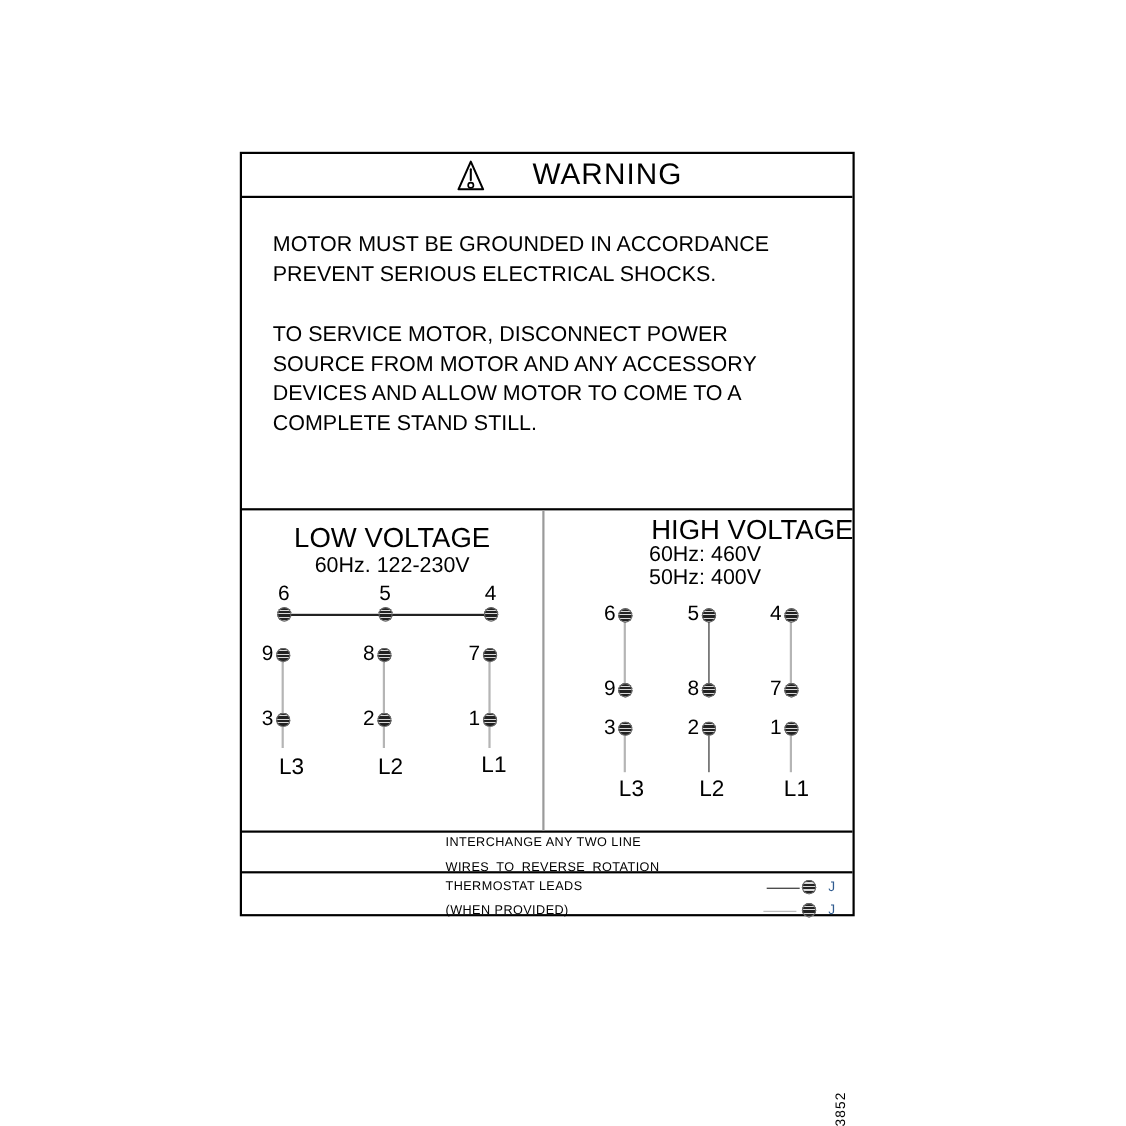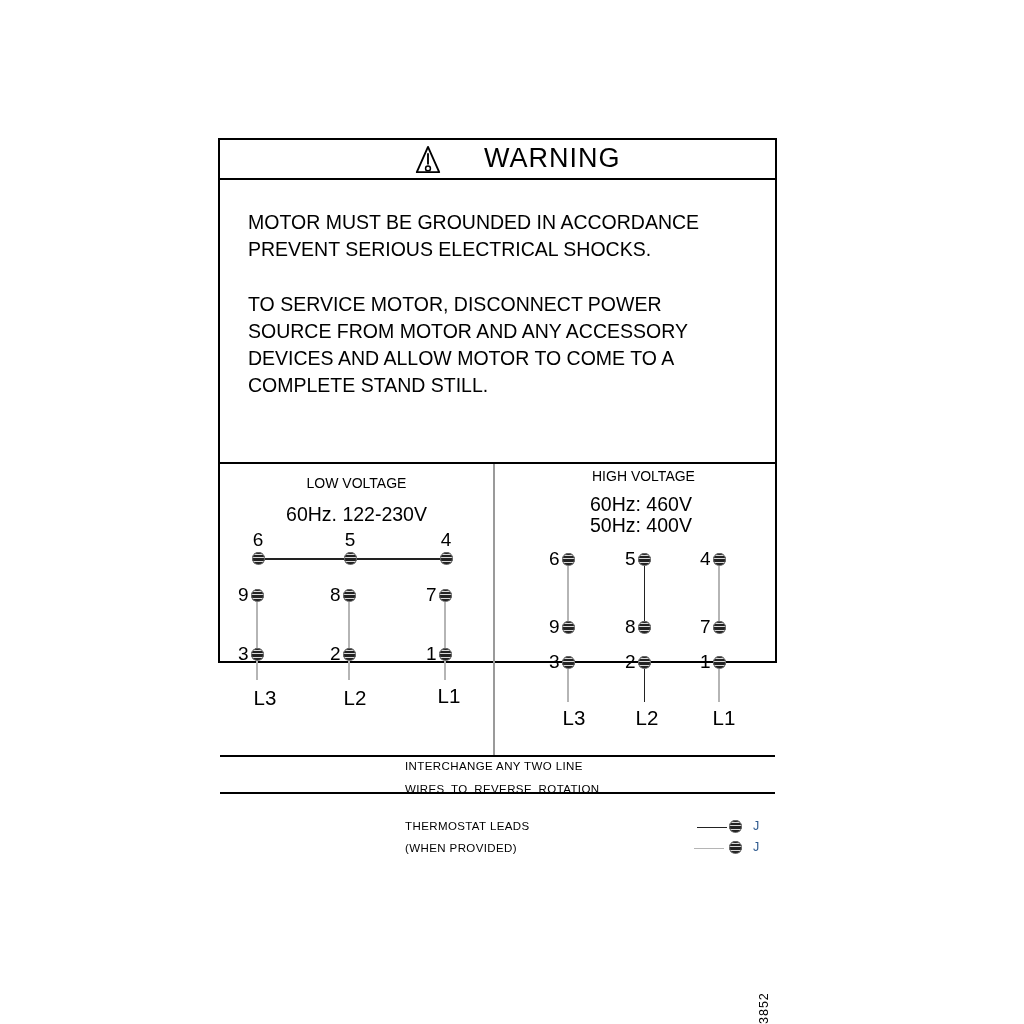--- a/index.html
+++ b/index.html
@@ -1,56 +1,56 @@
 <!DOCTYPE html>
 <html><head>
 <meta charset="utf-8">
 <style>
   html,body{margin:0;padding:0;background:#fff;}
   .page{position:relative;width:1024px;height:1024px;background:#ffffff;
         font-family:"Liberation Sans",sans-serif;color:#000;overflow:hidden;}
-  .label-box{position:absolute;left:218px;top:138px;width:559px;height:525px;
+  .label-box{position:absolute;left:218px;top:138px;width:559px;height:695px;
              border:2px solid #000;box-sizing:border-box;background:#fff;}
   
   .hdr{position:absolute;left:0;top:0;width:100%;height:40px;border-bottom:2px solid #000;box-sizing:border-box;}
   .hdr-title{position:absolute;left:264px;top:3px;font-size:27px;letter-spacing:1px;}
   .tri{position:absolute;left:194px;top:3px;}
   
   .txt{position:absolute;left:0;top:40px;width:100%;height:284px;border-bottom:2px solid #000;
        box-sizing:border-box;padding-left:28px;font-size:19.5px;line-height:27px;}
   .para{margin:0;}
   .p1{margin-top:29px;}
   .p2{margin-top:28px;}
   .tline{display:block;white-space:pre;}
   
   .diag{position:absolute;left:0;top:324px;width:100%;height:293px;border-bottom:2px solid #000;box-sizing:border-box;}
   .vdivider{position:absolute;left:273px;top:0;width:2px;height:291px;background:#9a9a9a;}
   .col{position:absolute;top:0;height:293px;}
   .col-low{left:0;width:273px;}
   .col-high{left:275px;width:284px;}
-  .dtitle{position:absolute;font-size:14px;white-space:pre;}
+  .dtitle{position:absolute;font-size:25px;white-space:pre;}
   .dsub{position:absolute;font-size:19.5px;white-space:pre;}
   .center-row{left:0;right:0;text-align:center;}
   .term-top{position:absolute;width:28px;display:flex;flex-direction:column;align-items:center;}
   .term-left{position:absolute;display:flex;align-items:center;}
   .tnum{font-size:19px;line-height:20px;}
   .term-left .tnum{margin-right:2px;}
   .tdot{width:13px;height:13px;border-radius:50%;flex:0 0 auto;
         background:repeating-linear-gradient(180deg,#222 0 2.2px,#d9d9d9 2.2px 3.2px);
         box-shadow:inset 0 0 0 1px #6b6b6b;}
   .term-top .tdot{margin-top:2px;}
   .wline{position:absolute;}
   .wl-gray{background:#b5b5b5;}
   .wl-dark{background:#222;}
   .llabel{position:absolute;font-size:20.5px;transform:translateX(-50%);}
   .partnum{position:absolute;left:513px;top:552px;width:64px;height:16px;
            transform:rotate(-90deg);font-size:12.5px;letter-spacing:1px;text-align:center;}
   
   .strip1{position:absolute;left:0;top:617px;width:100%;height:37px;border-bottom:2px solid #000;box-sizing:border-box;}
-  .strip2{position:absolute;left:0;top:676px;width:100%;height:37px;padding-left:40px;}
+  .strip2{position:absolute;left:0;top:656px;width:100%;height:37px;padding-left:40px;}
   .note{position:absolute;left:185px;font-size:11.5px;letter-spacing:0.4px;white-space:pre;}
   .lead-line{position:absolute;width:30px;height:1.5px;}
   .lead-dot{position:absolute;width:13px;height:13px;border-radius:50%;
             background:repeating-linear-gradient(180deg,#222 0 2.2px,#d9d9d9 2.2px 3.2px);
             box-shadow:inset 0 0 0 1px #6b6b6b;}
   .lead-j{position:absolute;font-size:12.5px;color:#2f5b8f;}
 </style>
 </head>
 <body>
 

